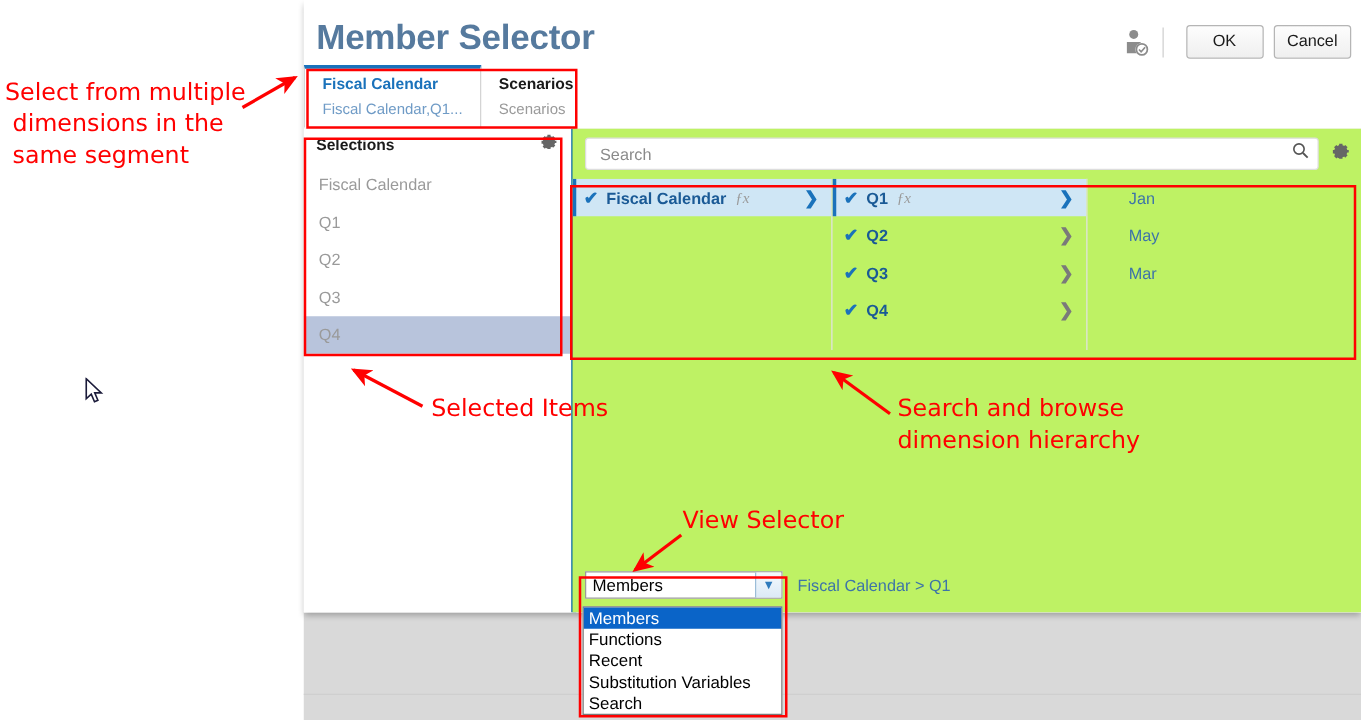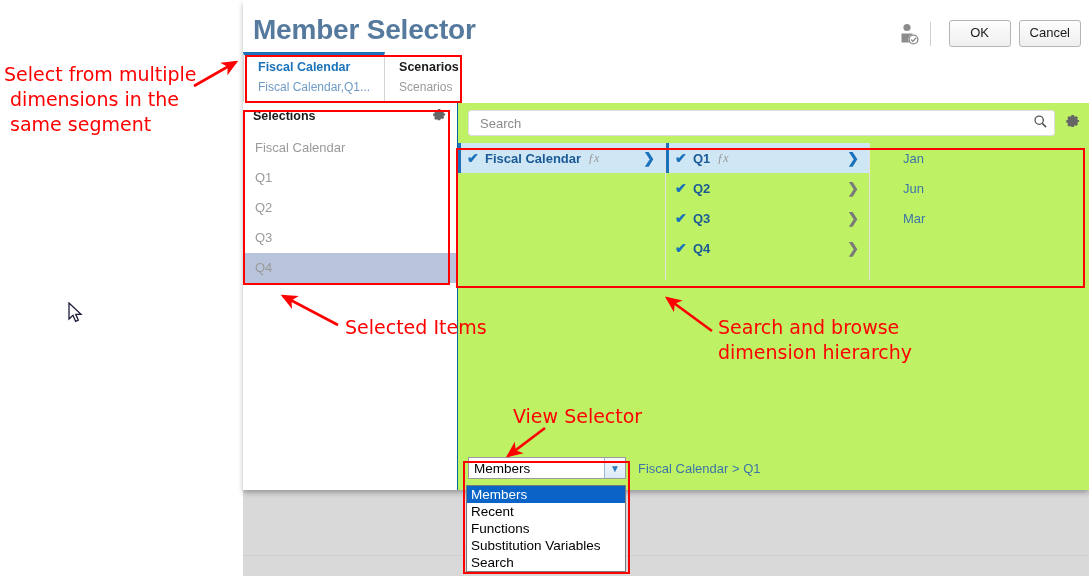--- a/index.html
+++ b/index.html
@@ -486,41 +486,41 @@
           </div>
           <div class="node">
             <span class="check">✔</span>
             <span class="nm">Q4</span>
             <span class="chev">❯</span>
           </div>
         </div>
 
         <div class="col col-3">
           <div class="leaf">Jan</div>
-          <div class="leaf">Jun</div>
+          <div class="leaf">May</div>
           <div class="leaf">Mar</div>
         </div>
       </div>
 
       <div class="footer-row">
         <div class="view-select">
           <span class="vs-text">Members</span>
           <span class="vs-arrow">▼</span>
         </div>
         <span class="breadcrumb">Fiscal Calendar &gt; Q1</span>
       </div>
 
     </div>
   </div>
 </div>
 
 <div class="dropdown-list">
   <div class="dd-opt highlight">Members</div>
+  <div class="dd-opt">Functions</div>
   <div class="dd-opt">Recent</div>
-  <div class="dd-opt">Functions</div>
   <div class="dd-opt">Substitution Variables</div>
   <div class="dd-opt">Search</div>
 </div>
 
 <div class="anno-box" style="left:245px; top:55px;  width:217px; height:48px;"></div>
 <div class="anno-box" style="left:243px; top:110px; width:207px; height:175px;"></div>
 <div class="anno-box" style="left:456px; top:148px; width:629px; height:140px;"></div>
 <div class="anno-box" style="left:463px; top:461px; width:167px; height:113px;"></div>
 
 <svg class="anno-svg">
@@ -538,17 +538,17 @@
 
   <line x1="545" y1="428" x2="508" y2="456" stroke="#ff0000" stroke-width="2.6" marker-end="url(#ah)"></line>
 </svg>
 
 <div class="anno-text" style="left:4px; top:62px;"><span>Select from multiple
  dimensions in the
  same segment</span></div>
 <div class="anno-text" style="left:345px; top:315px;">Selected Items</div>
 <div class="anno-text" style="left:718px; top:315px;"><span>Search and browse
 dimension hierarchy</span></div>
-<div class="anno-text" style="left:513px; top:404px;">View Selector</div>
+<div class="anno-text" style="left:546px; top:404px;">View Selector</div>
 
 <svg class="cursor" style="left:68px; top:302px;" width="18" height="24" viewBox="0 0 18 24">
   <path d="M1,1 L1,17 L5,13.3 L7.6,19.4 L10.3,18.2 L7.8,12.3 L13,12.3 z" fill="#ffffff" stroke="#1b1b3a" stroke-width="1.3"></path>
 </svg>
 
 </body></html>

